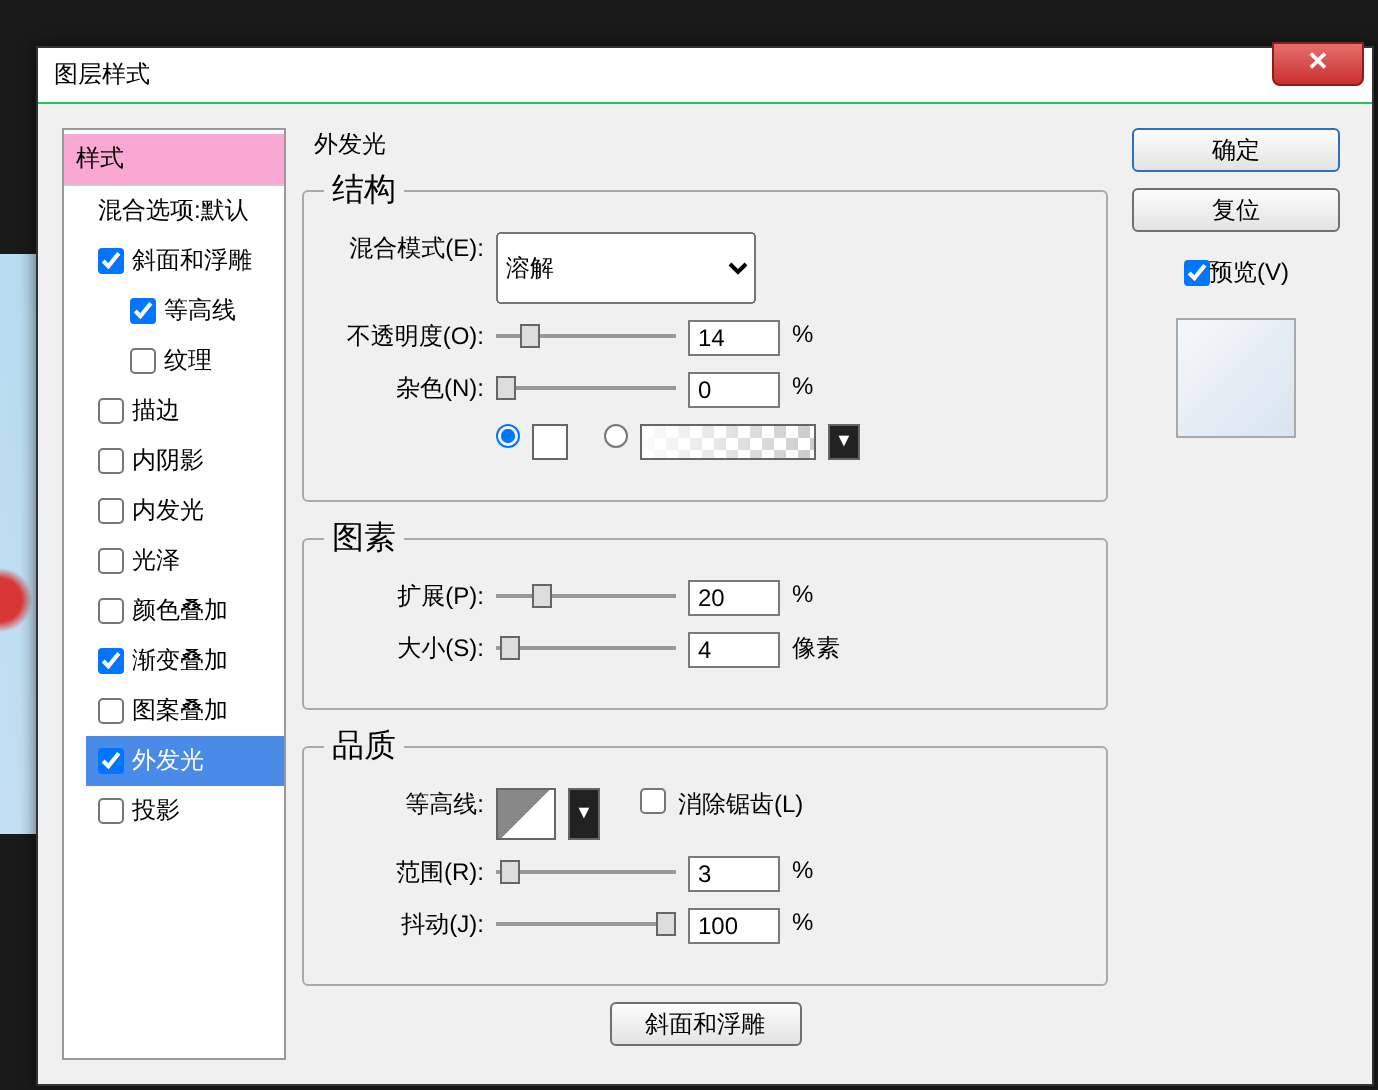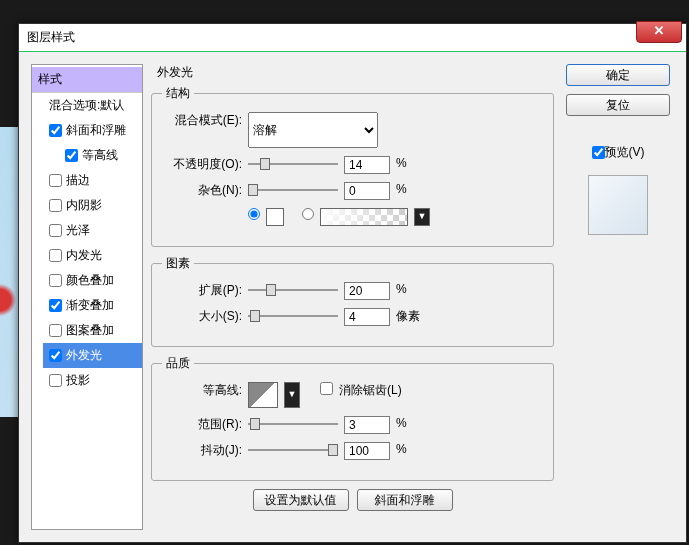--- a/index.html
+++ b/index.html
@@ -5,46 +5,46 @@
 * { box-sizing: border-box; margin: 0; padding: 0; font-family: "Microsoft YaHei", "SimSun", sans-serif; font-size: 12px; }
 body { background: #1a1a1a; width: 689px; height: 545px; overflow: hidden; position: relative; }
 .bg-strip { position: absolute; left: 0; top: 127px; width: 18px; height: 290px; background: linear-gradient(#b8dcf0, #c4e0f2); }
 .bg-red { position: absolute; left: 0; top: 280px; width: 18px; height: 40px; background: radial-gradient(circle at 0% 50%, #d93636 40%, transparent 60%); }
 .dialog { position: absolute; left: 18px; top: 23px; right: 2px; bottom: 2px; background: #f0f0f0; border: 1px solid #333; box-shadow: 0 0 8px rgba(0,0,0,.6); }
 .titlebar { height: 28px; background: #fff; border-bottom: 1px solid #22c55e; display: flex; align-items: center; padding-left: 8px; position: relative; }
 .titlebar span { font-size: 12px; }
 .close-btn { position: absolute; right: 4px; top: -3px; width: 46px; height: 22px; background: linear-gradient(#e76e6e,#c93030); border: 1px solid #8a1e1e; border-radius: 0 0 4px 4px; color: #fff; text-align: center; line-height: 18px; font-size: 13px; font-weight: bold; }
 .content { position: absolute; top: 28px; left: 0; right: 0; bottom: 0; padding: 12px; display: flex; gap: 8px; }
 .styles-panel { width: 112px; border: 1px solid #999; background: #fff; padding: 2px 0; }
-.style-hdr { padding: 4px 6px; border-bottom: 1px solid #ccc; background: #c4b5fd; }
+.style-hdr { padding: 4px 6px; border-bottom: 1px solid #ccc; background: #f9a8d4; }
 .style-row { padding: 4px 6px; display: flex; align-items: center; gap: 4px; cursor: default; margin-left: 11px; }
 .style-row.indent { padding-left: 22px; }
 .style-row.selected { background: #4a8be8; color: #fff; }
 .style-row input[type=checkbox] { margin: 0; }
 .center { flex: 1; }
 .section-title { font-size: 12px; margin-bottom: 4px; padding-left: 6px; }
 fieldset { border: 1px solid #aaa; border-radius: 3px; padding: 10px 10px 12px; margin-bottom: 8px; }
-legend { padding: 0 4px; font-size: 12px; }
+legend { padding: 0 4px; font-size: 16px; }
 .row { display: flex; align-items: flex-start; margin-bottom: 8px; gap: 6px; }
 .lbl { width: 80px; text-align: right; }
 select { font-size: 12px; height: 36px; }
 .slider { flex: 0 0 90px; height: 16px; position: relative; background: transparent; }
 .slider::before { content: ""; position: absolute; left: 0; right: 0; top: 7px; height: 2px; background: #999; }
 .slider .thumb { position: absolute; top: 2px; width: 10px; height: 12px; background: #ddd; border: 1px solid #666; }
 input[type=text].num { width: 46px; height: 18px; font-size: 12px; text-align: left; padding: 0 4px; border: 1px solid #7a7a7a; }
 .swatch { width: 18px; height: 18px; border: 1px solid #666; background: #fff; display: inline-block; }
 .gradient-prev { width: 88px; height: 18px; border: 1px solid #666; background: repeating-conic-gradient(#ccc 0 25%, #fff 0 50%) 0 0/12px 12px; display: inline-block; position: relative; }
 .gradient-prev::after { content: ""; position: absolute; inset: 0; background: linear-gradient(90deg, rgba(255,255,255,0.95), rgba(255,255,255,0)); }
 .dd-arrow { width: 16px; height: 18px; border: 1px solid #666; background: #222; color: #fff; text-align: center; line-height: 14px; font-size: 9px; display: inline-block; }
 .contour-sw { width: 30px; height: 26px; border: 1px solid #666; background: linear-gradient(135deg,#888 0 49%, #fff 50% 100%); display: inline-block; vertical-align: middle; }
 .btn { display: inline-block; min-width: 96px; height: 22px; border: 1px solid #707070; background: linear-gradient(#fdfdfd,#e3e3e3); text-align: center; line-height: 20px; border-radius: 3px; cursor: default; padding: 0 0; }
 .btn.wide { width: 104px; }
 .right-col { width: 112px; display: flex; flex-direction: column; gap: 8px; align-items: center; }
 .right-col .btn { width: 104px; min-width: 0; }
-.preview-chk { display: flex; align-items: center; gap: 0; margin-top: 20px; }
+.preview-chk { display: flex; align-items: center; gap: 0; margin-top: 4px; }
 .preview-box { width: 60px; height: 60px; border: 1px solid #aaa; background: linear-gradient(135deg,#f4f8fb,#d8e4ef); margin-top: 6px; }
 .radio { width: 12px; height: 12px; }
 .bottom-btns { display: flex; gap: 8px; justify-content: center; margin-top: 8px; }
 </style>
 </head>
 <body>
 
 <div class="bg-strip"></div>
 <div class="bg-red"></div>
 
@@ -63,35 +63,39 @@
             <span>混合选项:默认</span>
           </div>
           <div class="style-row">
             <input type="checkbox" checked="" style="">
             <span>斜面和浮雕</span>
           </div>
           <div class="style-row indent">
             <input type="checkbox" checked="" style="">
             <span>等高线</span>
           </div>
+          <div class="style-row indent">
+            <input type="checkbox" style="">
+            <span>纹理</span>
+          </div>
           <div class="style-row">
             <input type="checkbox" style="">
             <span>描边</span>
           </div>
           <div class="style-row">
             <input type="checkbox" style="">
             <span>内阴影</span>
           </div>
           <div class="style-row">
             <input type="checkbox" style="">
+            <span>内发光</span>
+          </div>
+          <div class="style-row">
+            <input type="checkbox" style="">
             <span>光泽</span>
-          </div>
-          <div class="style-row">
-            <input type="checkbox" style="">
-            <span>内发光</span>
           </div>
           <div class="style-row">
             <input type="checkbox" style="">
             <span>颜色叠加</span>
           </div>
           <div class="style-row">
             <input type="checkbox" checked="" style="">
             <span>渐变叠加</span>
           </div>
           <div class="style-row">
@@ -188,21 +192,20 @@
           <span class="lbl">抖动(J):</span>
           <div class="slider">
               <div class="thumb" style="left:80px"></div>
             </div>
           <input type="text" class="num" value="100" style="">
           <span>%</span>
         </div>
       </fieldset>
 
       <div class="bottom-btns">
-        <span class="btn">设置为默认值</span>
         <span class="btn">斜面和浮雕</span>
       </div>
     </div>
 
     <div class="right-col">
       <span class="btn wide" style="border-color:#2a6fc9">确定</span>
       <span class="btn wide">复位</span>
       <label class="preview-chk">
         <input type="checkbox" checked="" style="">
         <span>预览(V)</span>

